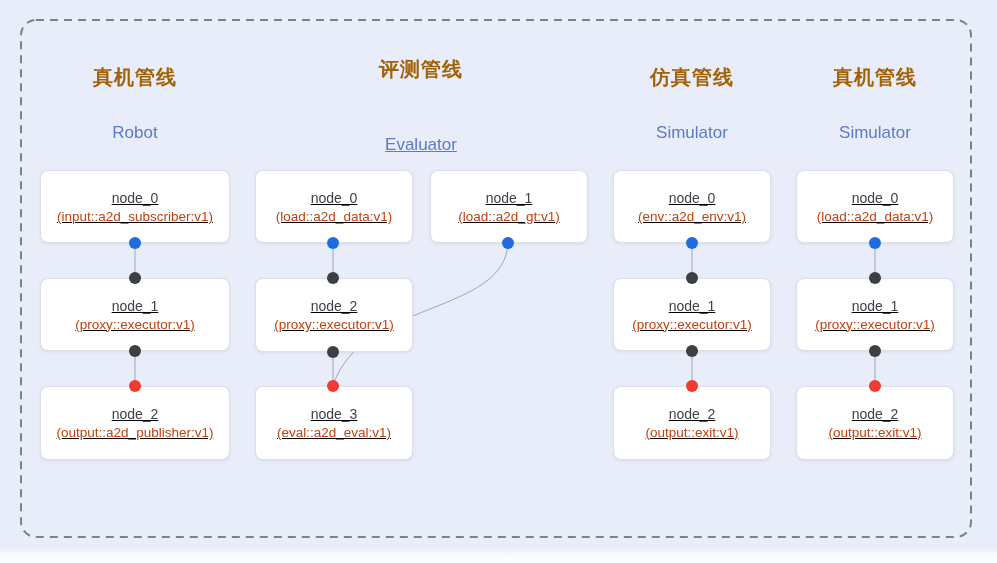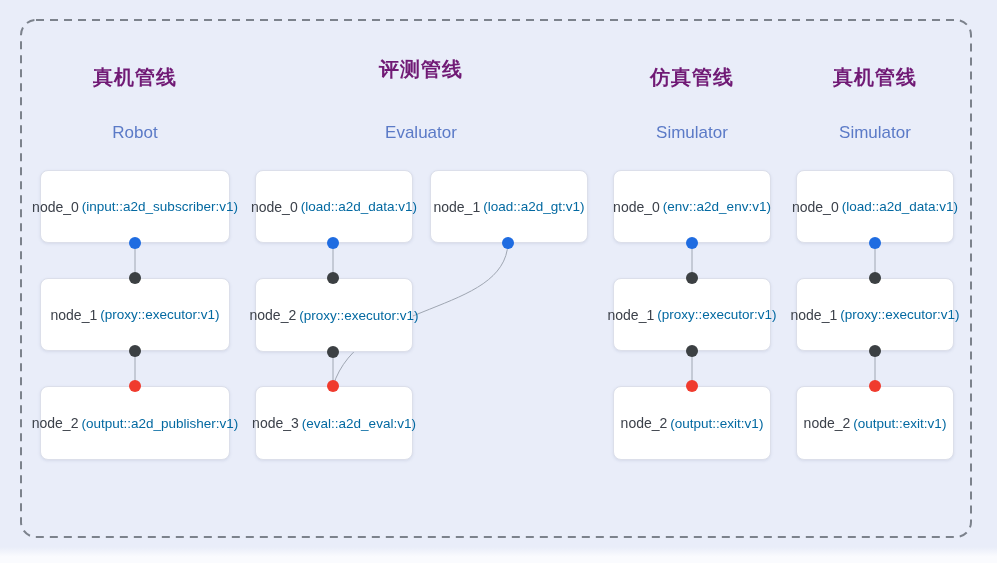--- a/index.html
+++ b/index.html
@@ -8,41 +8,42 @@
     width:997px;height:563px;
     background:#e9edf9;
     overflow:hidden;
     font-family:"Liberation Sans","DejaVu Sans",sans-serif;
   }
   svg.links{position:absolute;left:0;top:0;z-index:1;}
   .zh-title{
     position:absolute;z-index:2;
     text-align:center;
     font-size:20px;font-weight:700;
-    color:#701a75;letter-spacing:1px;
+    color:#a16207;letter-spacing:1px;
   }
   .en-title{
     position:absolute;z-index:2;
     text-align:center;
     font-size:17px;font-weight:400;
     color:#5b7ac7;
   }
   .node{
     position:absolute;z-index:2;
     background:#ffffff;
     border:1px solid #dcdfea;
     border-radius:8px;
     box-shadow:0 1px 3px rgba(110,125,160,0.16);
-    display:flex;flex-direction:row;
+    display:flex;flex-direction:column;
     align-items:center;justify-content:center;
     gap:3px;
     box-sizing:border-box;
+    text-decoration:underline;
   }
   .node .nname{font-size:14px;color:#3c414a;}
-  .node .ntype{font-size:13.5px;color:#0369a1;}
+  .node .ntype{font-size:13.5px;color:#c2410c;}
   .dot{
     position:absolute;z-index:3;
     width:12px;height:12px;border-radius:50%;
     transform:translate(-50%,-50%);
   }
   .dot.blue{background:#1f6ce1;}
   .dot.dark{background:#3c4043;}
   .dot.red{background:#f03b2e;}
   .bottom-fade{
     position:absolute;left:0;bottom:0;z-index:4;
@@ -69,21 +70,21 @@
     <line x1="692" y1="351" x2="692" y2="386" stroke="#9fa6b2" stroke-width="1"></line>
 
     <line x1="875" y1="243" x2="875" y2="278" stroke="#9fa6b2" stroke-width="1"></line>
     <line x1="875" y1="351" x2="875" y2="386" stroke="#9fa6b2" stroke-width="1"></line>
   </svg>
 
   <div class="zh-title" style="left:40px;top:64px;width:190px;">真机管线</div>
   <div class="en-title" style="left:40px;top:123px;width:190px;">Robot</div>
 
   <div class="zh-title" style="left:255px;top:56px;width:332px;">评测管线</div>
-  <div class="en-title" style="left:255px;top:123px;width:332px;">Evaluator</div>
+  <div class="en-title" style="left:255px;top:135px;width:332px;text-decoration:underline;">Evaluator</div>
 
   <div class="zh-title" style="left:613px;top:64px;width:158px;">仿真管线</div>
   <div class="en-title" style="left:613px;top:123px;width:158px;">Simulator</div>
 
   <div class="zh-title" style="left:796px;top:64px;width:158px;">真机管线</div>
   <div class="en-title" style="left:796px;top:123px;width:158px;">Simulator</div>
 
   <div class="node" style="left:40px;top:170px;width:190px;height:73px;">
     <div class="nname">node_0</div>
     <div class="ntype">(input::a2d_subscriber:v1)</div>

